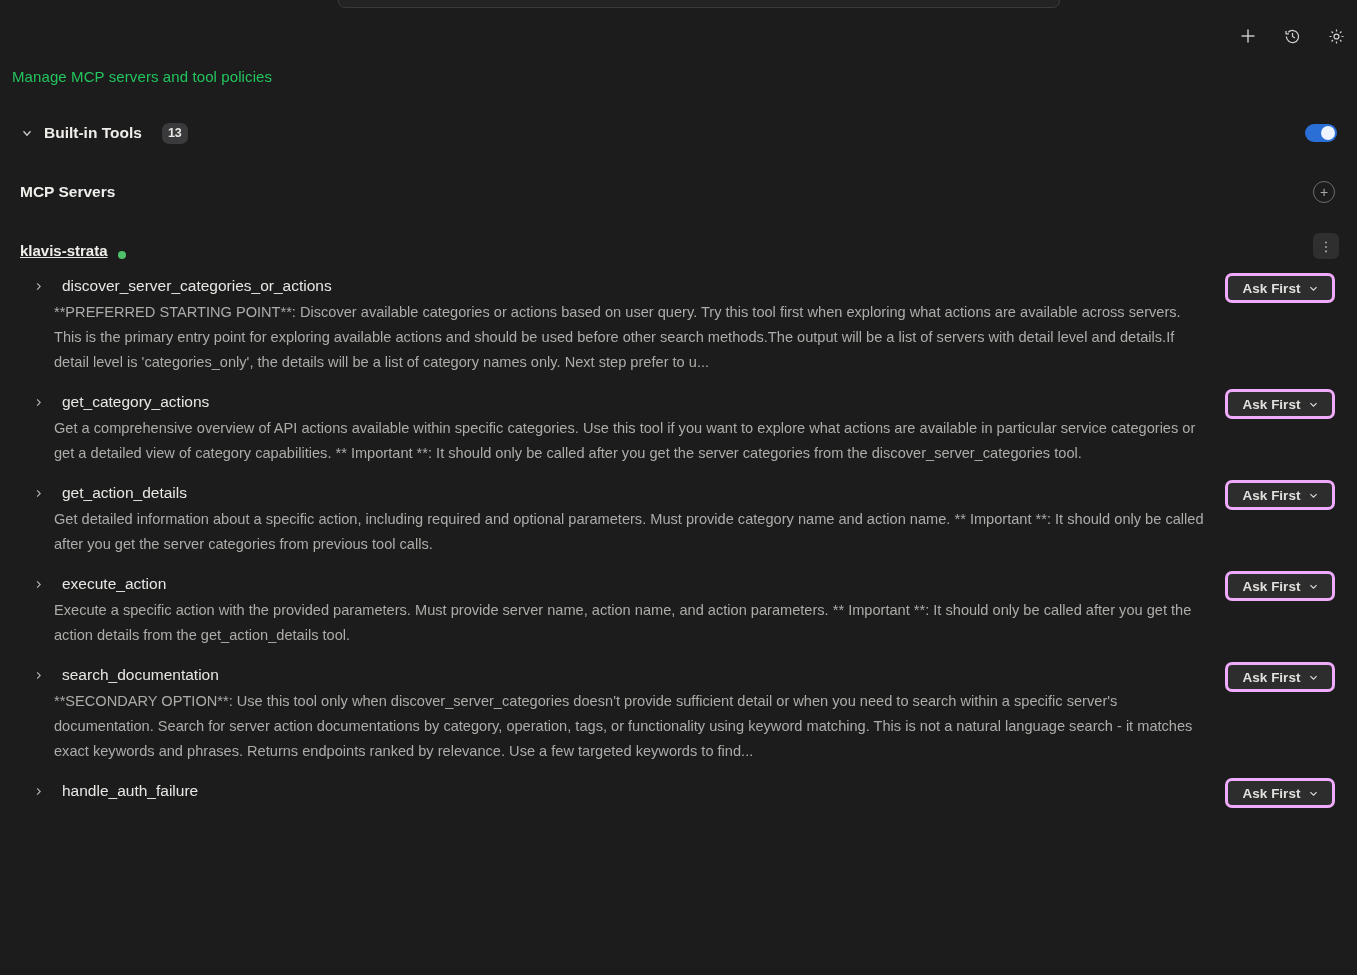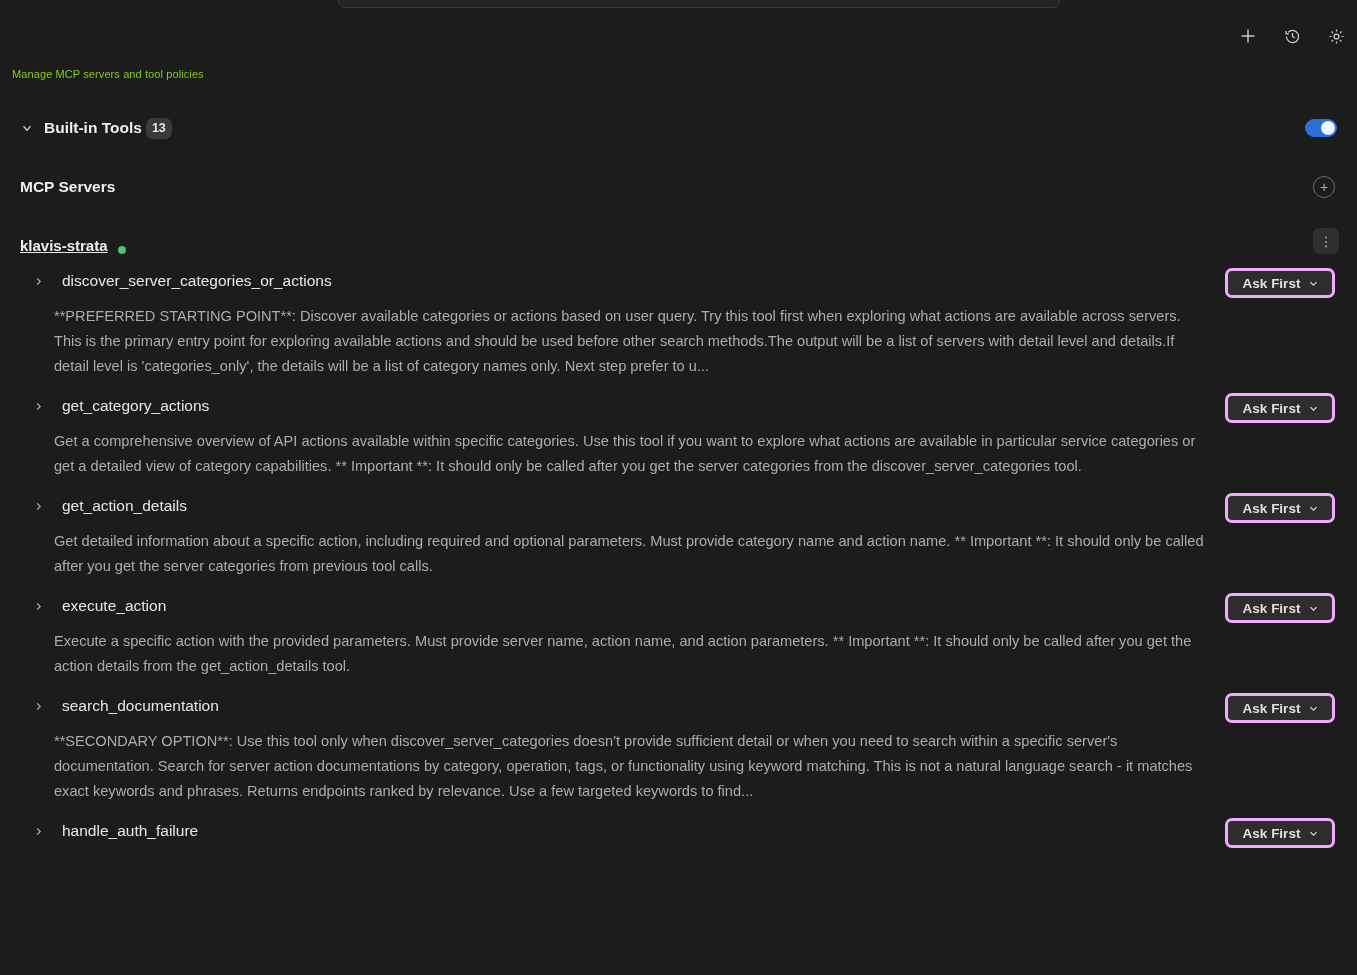--- a/index.html
+++ b/index.html
@@ -53,22 +53,22 @@
     align-items: center;
     justify-content: center;
     color: #cfcfcf;
     cursor: pointer;
     border-radius: 6px;
   }
   .tb-icon svg { display: block; }
 
   .subtitle {
     padding: 6px 0 0 12px;
-    font-size: 11px;
-    color: #84cc16;
+    font-size: 15px;
+    color: #22c55e;
     letter-spacing: .1px;
   }
 
   
   .section-row {
     margin-top: 26px;
     height: 44px;
     display: flex;
     align-items: center;
     padding: 0 12px 0 16px;
@@ -83,21 +83,21 @@
     cursor: pointer;
     flex: 0 0 22px;
   }
   .section-title {
     font-size: 15.5px;
     font-weight: bold;
     color: #f0eeea;
     margin-left: 6px;
   }
   .count-badge {
-    margin-left: 4px;
+    margin-left: 20px;
     min-width: 26px;
     height: 21px;
     padding: 0 4px;
     background: #3a3a3c;
     border-radius: 7px;
     display: inline-flex;
     align-items: center;
     justify-content: center;
     font-size: 12.5px;
     font-weight: bold;
@@ -229,21 +229,21 @@
     display: flex;
     align-items: center;
     justify-content: center;
     cursor: pointer;
   }
   .tool-name {
     font-size: 15.5px;
     color: #e9e7e3;
   }
   .tool-desc {
-    margin-top: 14px;
+    margin-top: 5px;
     margin-left: 22px;
     font-size: 14.6px;
     line-height: 25px;
     color: #aeaca9;
     max-width: 1165px;
   }
   .policy-btn {
     position: absolute;
     right: 22px;
     top: 4px;

